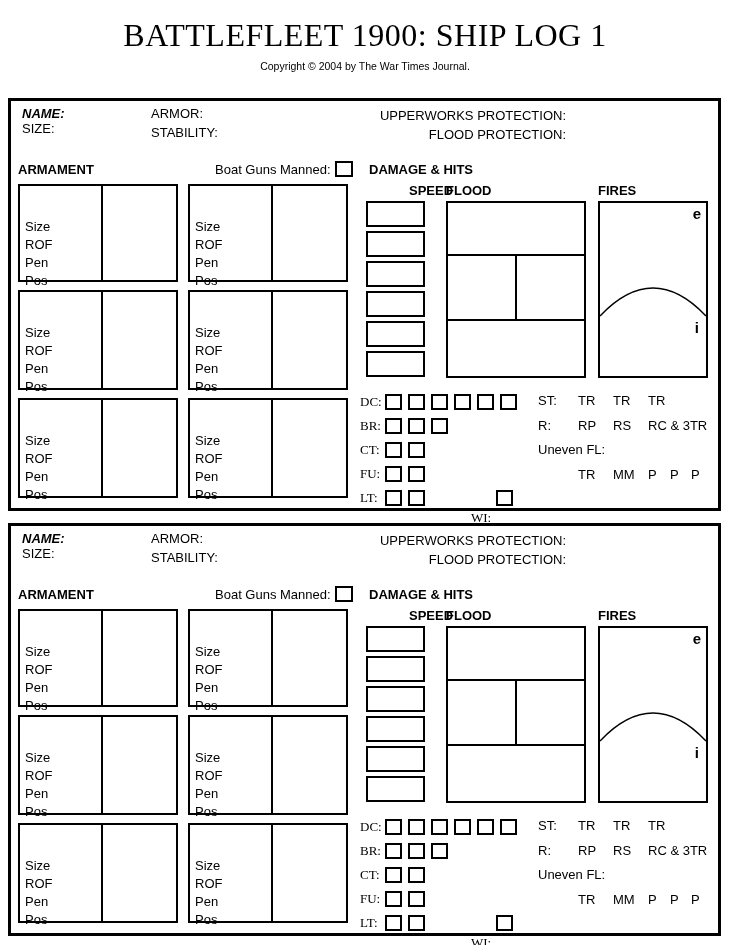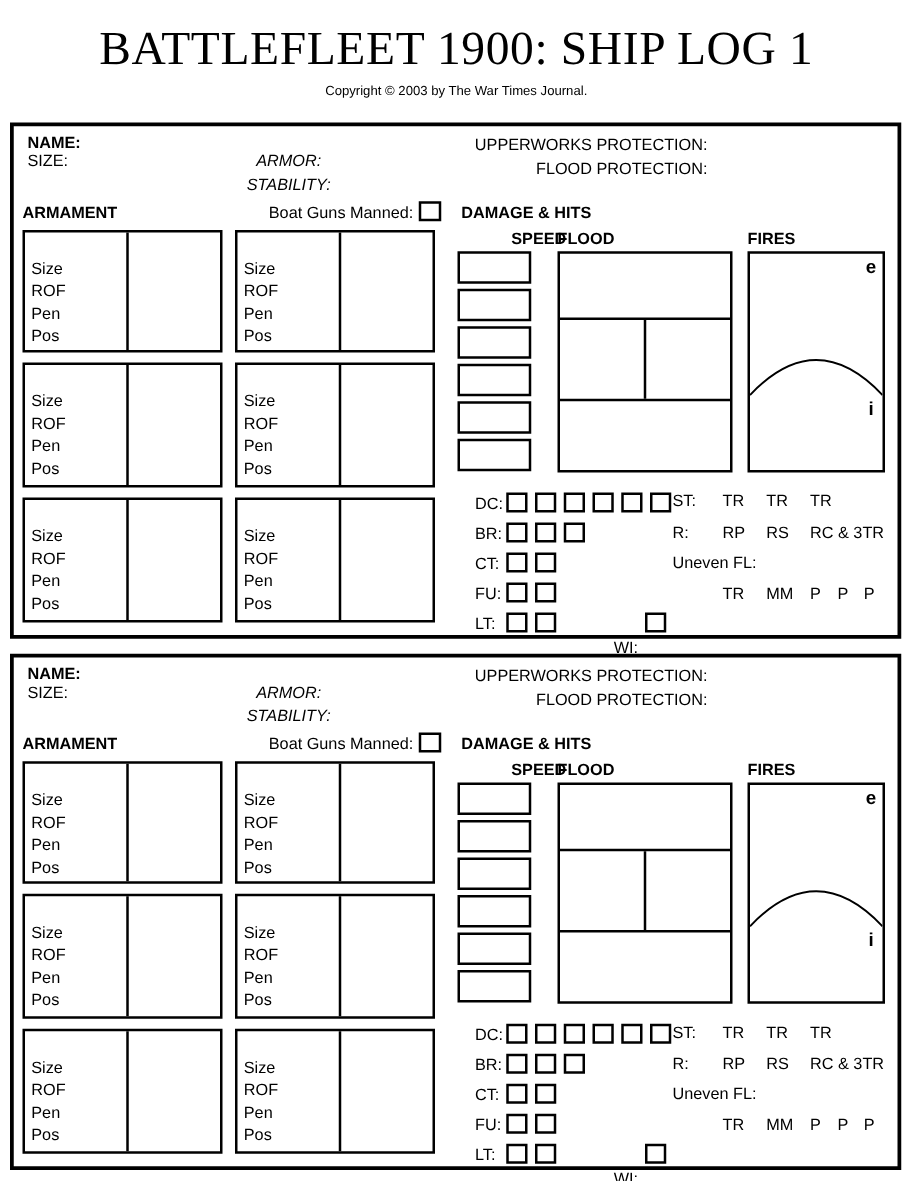--- a/index.html
+++ b/index.html
@@ -3,47 +3,47 @@
 <meta charset="utf-8">
 <style>
   * { box-sizing: border-box; }
   html, body { margin: 0; padding: 0; background: #fff; }
   body { font-family: "Liberation Sans", sans-serif; color: #000; }
   .page { position: relative; width: 730px; height: 945px; background: #fff; overflow: hidden; }
 
   .page-title {
     margin: 0; padding-top: 17px; text-align: center;
     font-family: "Liberation Serif", serif; font-weight: normal;
-    font-size: 38px; letter-spacing: 0.5px;
+    font-size: 32px; letter-spacing: 0.5px;
   }
   .copyright { text-align: center; font-size: 10.5px; margin-top: 6px; }
 
   .panel {
     position: absolute; left: 8px; width: 713px; height: 413px;
     border: 3px solid #000; background: #fff; font-size: 13px;
   }
   .abs { position: absolute; }
 
   
-  .ship-name   { left: 11px; top: 5px;  font-weight: bold; }
+  .ship-name   { left: 11px; top: 5px;  font-weight: bold; font-style: italic; }
   .ship-size   { left: 11px; top: 20px; }
-  .armor-block { left: 140px; top: 18px; width: 160px; text-align: center; line-height: 19px; font-style: italic; }
+  .armor-block { left: 140px; top: 3px; width: 160px; text-align: left; line-height: 19px; }
   .prot-block  { left: 324px; top: 5px; width: 231px; text-align: right; line-height: 19px; }
 
   
   .armament-heading { left: 7px; top: 61px; font-weight: bold; }
   .boat-guns { left: 204px; top: 60px; display: flex; align-items: flex-end; gap: 4px; }
   .checkbox { width: 18px; height: 16px; border: 2px solid #000; background: #fff; flex: none; }
   .gun-grid {
     left: 7px; top: 83px; display: grid;
     grid-template-columns: 160px 160px; grid-template-rows: 98px 100px 100px;
     gap: 8px 10px;
   }
   .gun-box { border: 2px solid #000; display: flex; }
-  .gun-box-labels { width: 83px; border-right: 2px solid #000; padding: 20px 0 0 5px; line-height: 18px; }
+  .gun-box-labels { width: 83px; border-right: 2px solid #000; padding: 32px 0 0 5px; line-height: 18px; }
   .gun-box-value  { flex: 1; }
 
   
   .damage-heading { left: 358px; top: 61px; font-weight: bold; }
   .speed-label { left: 355px; top: 82px; font-weight: bold; margin-left: 43px; }
   .flood-label { left: 435px; top: 82px; font-weight: bold; }
   .fires-label { left: 587px; top: 82px; font-weight: bold; }
 
   .speed-stack { left: 355px; top: 100px; display: flex; flex-direction: column; gap: 4px; }
   .speed-box { width: 59px; height: 26px; border: 2px solid #000; }
@@ -54,42 +54,42 @@
   .flood-cell-left  { width: 69px; border-right: 2px solid #000; }
   .flood-cell-right { flex: 1; }
   .flood-row-bottom { flex: 1; }
 
   .fires-box { left: 587px; top: 100px; width: 110px; height: 177px; border: 2px solid #000; }
   .fires-e { position: absolute; top: 2px; right: 5px; font-weight: bold; font-size: 15px; }
   .fires-i { position: absolute; top: 116px; right: 7px; font-weight: bold; font-size: 15px; }
   .fires-arc { position: absolute; left: 0; top: 0; }
 
   
-  .hit-rows { left: 369px; top: 293px; }
+  .hit-rows { left: 349px; top: 293px; font-family: Liberation Serif, serif; }
   .hit-row { display: flex; align-items: center; height: 16px; margin-bottom: 8px; }
   .hit-label { width: 25px; flex: none; }
   .hit-boxes { display: flex; gap: 6px; }
   .hit-box { width: 17px; height: 16px; border: 2px solid #000; background: #fff; flex: none; }
   .wi-label { margin-left: 46px; margin-top: 39px; }
   .wi-box { margin-left: 5px; }
 
   
   .ref-block { left: 527px; top: 292px; white-space: nowrap; }
   .ref-row { height: 24.5px; }
   .c-label { display: inline-block; width: 40px; }
   .c-val   { display: inline-block; width: 35px; }
   .c-p1    { display: inline-block; width: 22px; }
   .c-p2    { display: inline-block; width: 21px; }
 </style>
 </head>
 <body>
 
 <div class="page">
   <h1 class="page-title">BATTLEFLEET 1900: SHIP LOG 1</h1>
-  <div class="copyright">Copyright © 2003 by The War Times Journal.</div>
+  <div class="copyright">Copyright © 2004 by The War Times Journal.</div>
   <div id="panels">
   <div class="panel" style="top: 98px;">
 
     <div class="abs ship-name">NAME:</div>
     <div class="abs ship-size">SIZE:</div>
 
     <div class="abs armor-block">
       <div>ARMOR:</div>
       <div>STABILITY:</div>
     </div>

